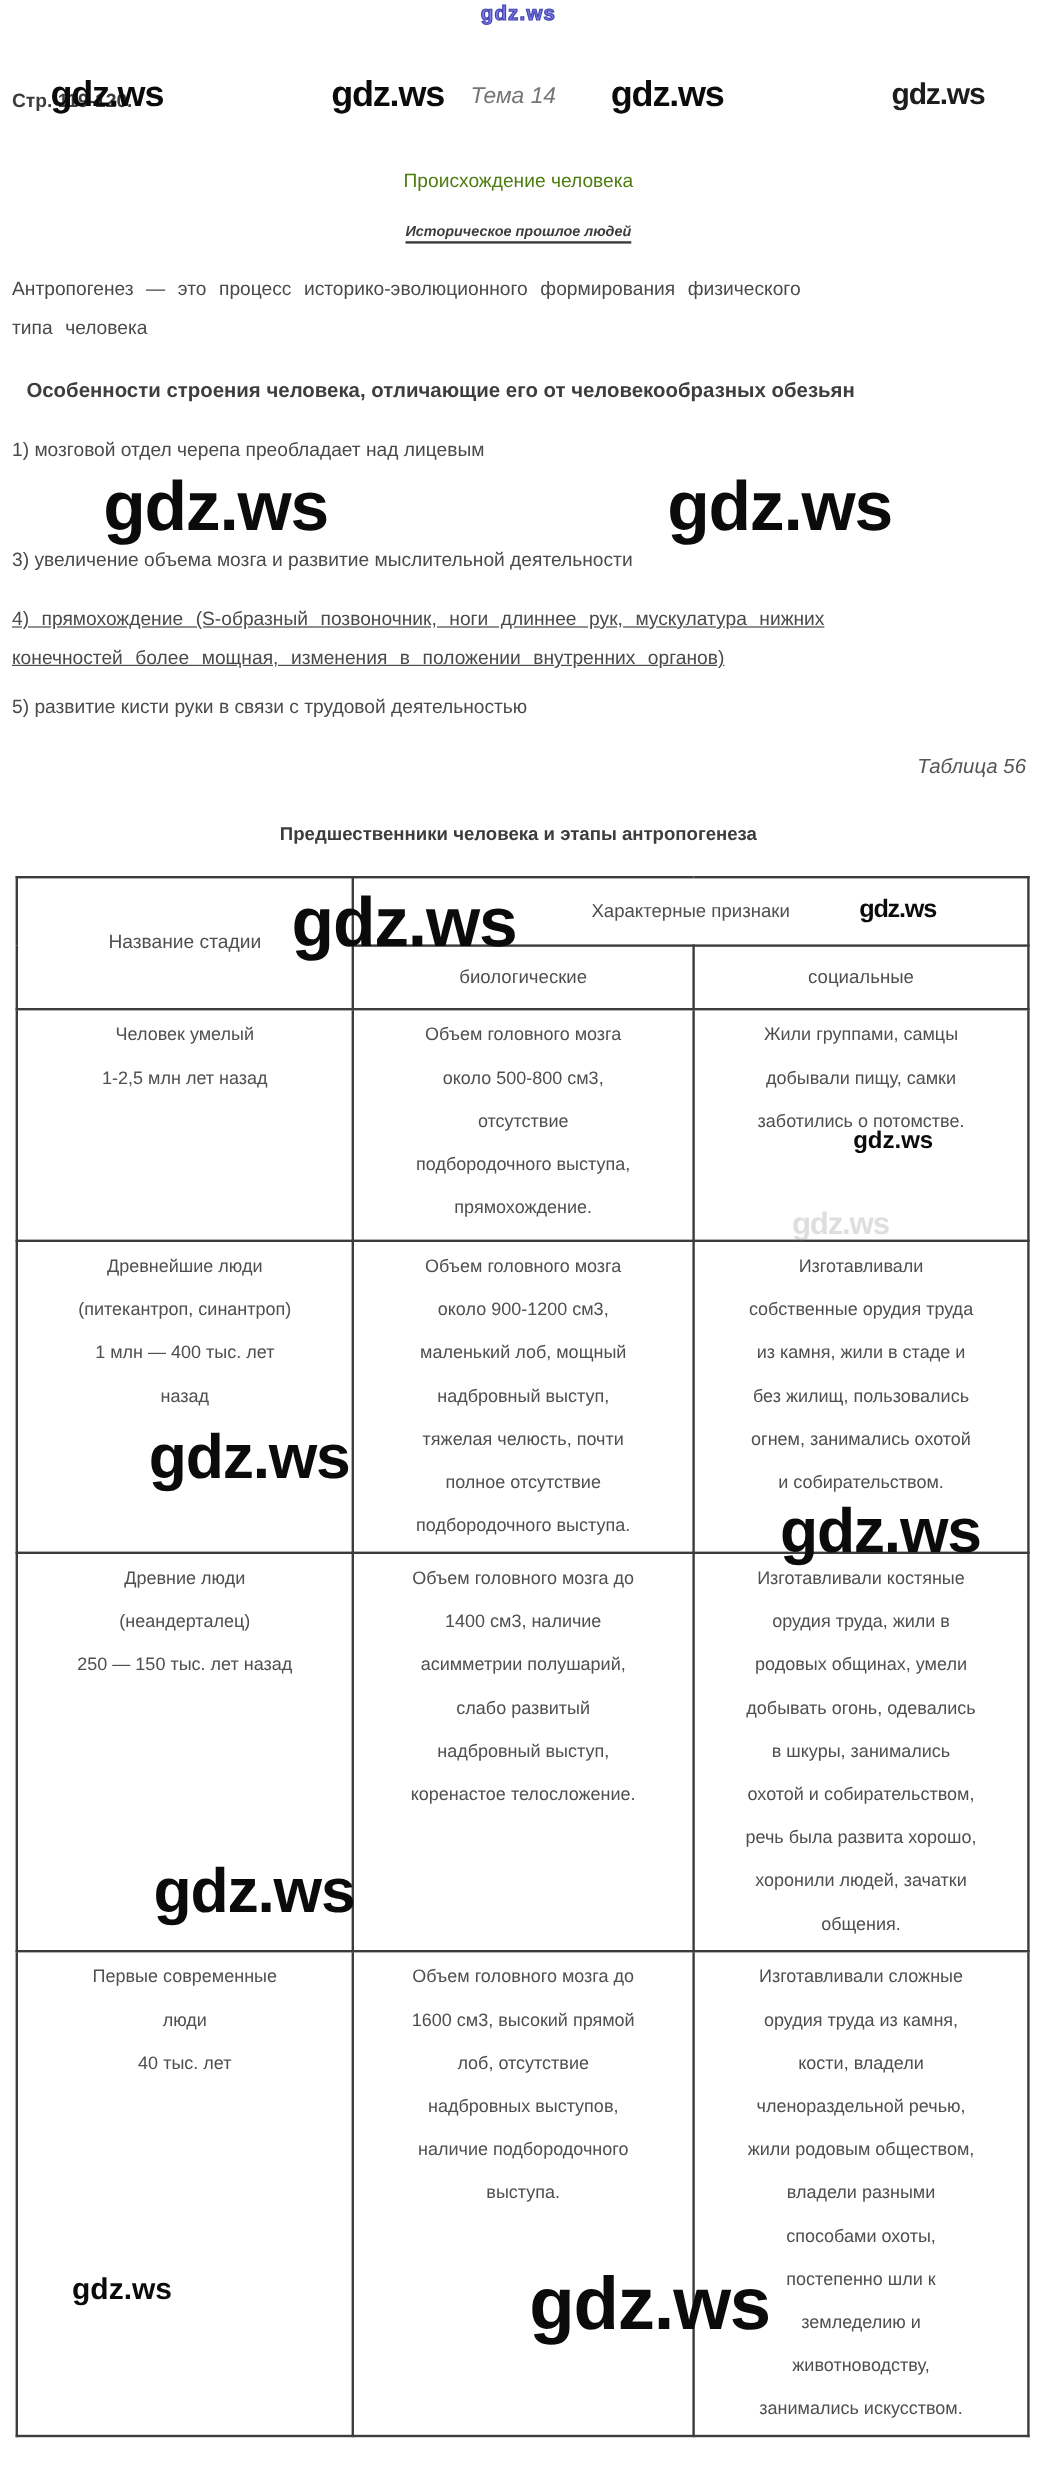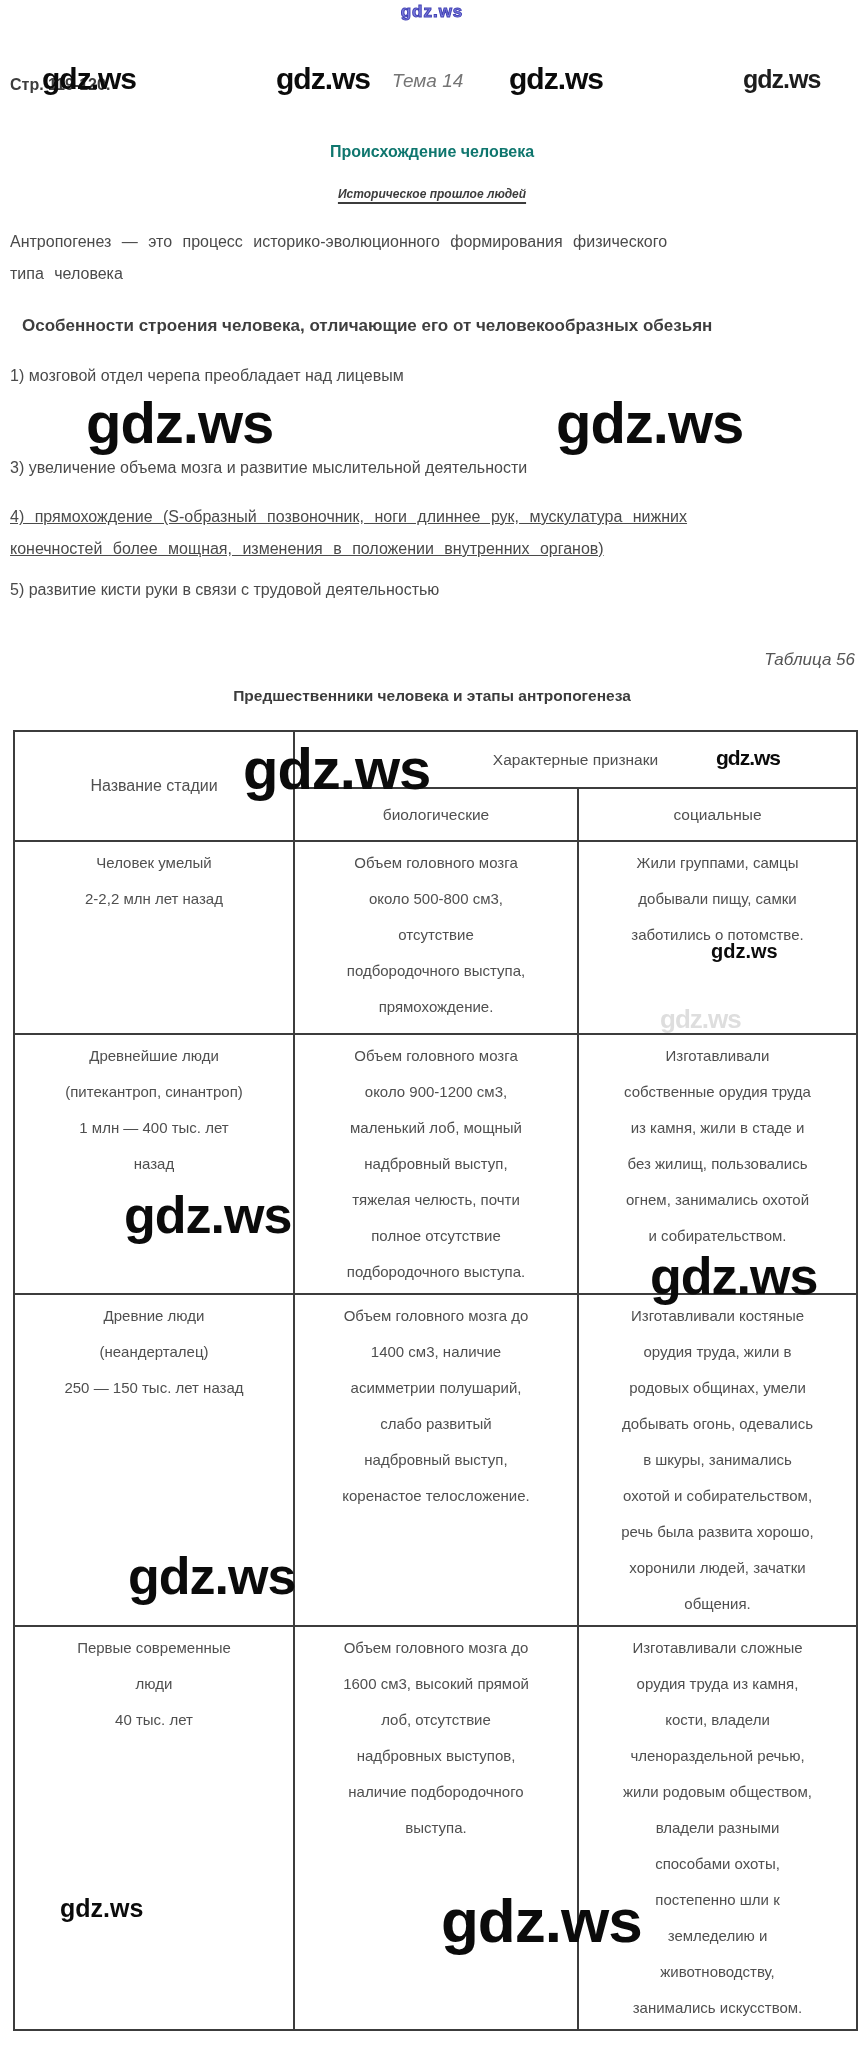--- a/index.html
+++ b/index.html
@@ -32,21 +32,21 @@
     -webkit-text-stroke:1px #4343b4;
     letter-spacing:1px;
   }
   .wm-sm { font-size:30px; }
   .wm-sm2 { font-size:25px; font-weight:600; color:#1d1d1d; }
   .wm-lg { font-size:58px; }
   .wm-faint { color:#9a9a9a; opacity:.32; font-size:26px; }
 
   .page-ref { font-size:16px; font-weight:700; color:#3d3d3d;margin-top:40px; }
   .tema { font-size:19px; font-style:italic; color:#757575; }
-  .doc-title { font-size:16px; font-weight:700; color:#0f766e; }
+  .doc-title { font-size:16px; font-weight:400; color:#4d7c0f; }
   .doc-subtitle {
     font-size:12px; font-weight:700; font-style:italic; color:#3c3c3c;
     text-decoration:underline; text-underline-offset:4px; text-decoration-thickness:2px;
   }
   .body-text {
     font-size:16px; line-height:32px; color:#4a4a4a;
     white-space:pre-line; text-align:left;
   }
   .jst { word-spacing:6px; }
   .features-heading { font-size:17px; font-weight:700; color:#3e3e3e; }
@@ -110,21 +110,21 @@
   <div class="abs features-heading" style="left:22px; top:316px;">Особенности строения человека, отличающие его от человекообразных обезьян</div>
 
   <div class="abs body-text" style="left:10px; right:16px; top:360px;">1) мозговой отдел черепа преобладает над лицевым</div>
   <span class="wm wm-lg" style="left:86px; top:394px;">gdz.ws</span>
   <span class="wm wm-lg" style="left:556px; top:394px;">gdz.ws</span>
   <div class="abs body-text" style="left:10px; right:16px; top:452px;">3) увеличение объема мозга и развитие мыслительной деятельности</div>
   <div class="abs body-text jst" style="left:10px; right:16px; top:501px;text-decoration:underline;">4) прямохождение (S-образный позвоночник, ноги длиннее рук, мускулатура нижних
 конечностей более мощная, изменения в положении внутренних органов)</div>
   <div class="abs body-text" style="left:10px; right:16px; top:574px;">5) развитие кисти руки в связи с трудовой деятельностью</div>
 
-  <div class="abs tbl-caption" style="right:9px; top:629px;margin-top:21px;">Таблица 56</div>
+  <div class="abs tbl-caption" style="right:9px; top:629px;">Таблица 56</div>
   <div class="abs center tbl-title" style="top:687px;">Предшественники человека и этапы антропогенеза</div>
 
   <table class="main">
     <colgroup>
       <col style="width:280px">
       <col style="width:284px">
       <col style="width:279px">
     </colgroup>
     <thead>
       <tr style="height:57px;">
@@ -132,21 +132,21 @@
         <th colspan="2">Характерные признаки</th>
       </tr>
       <tr style="height:53px;">
         <th>биологические</th>
         <th>социальные</th>
       </tr>
     </thead>
     <tbody>
       <tr style="height:193px;">
         <td>Человек умелый
-2-2,2 млн лет назад</td>
+1-2,5 млн лет назад</td>
         <td>Объем головного мозга
 около 500-800 см3,
 отсутствие
 подбородочного выступа,
 прямохождение.</td>
         <td>Жили группами, самцы
 добывали пищу, самки
 заботились о потомстве.</td>
       </tr>
       <tr style="height:217px;">

